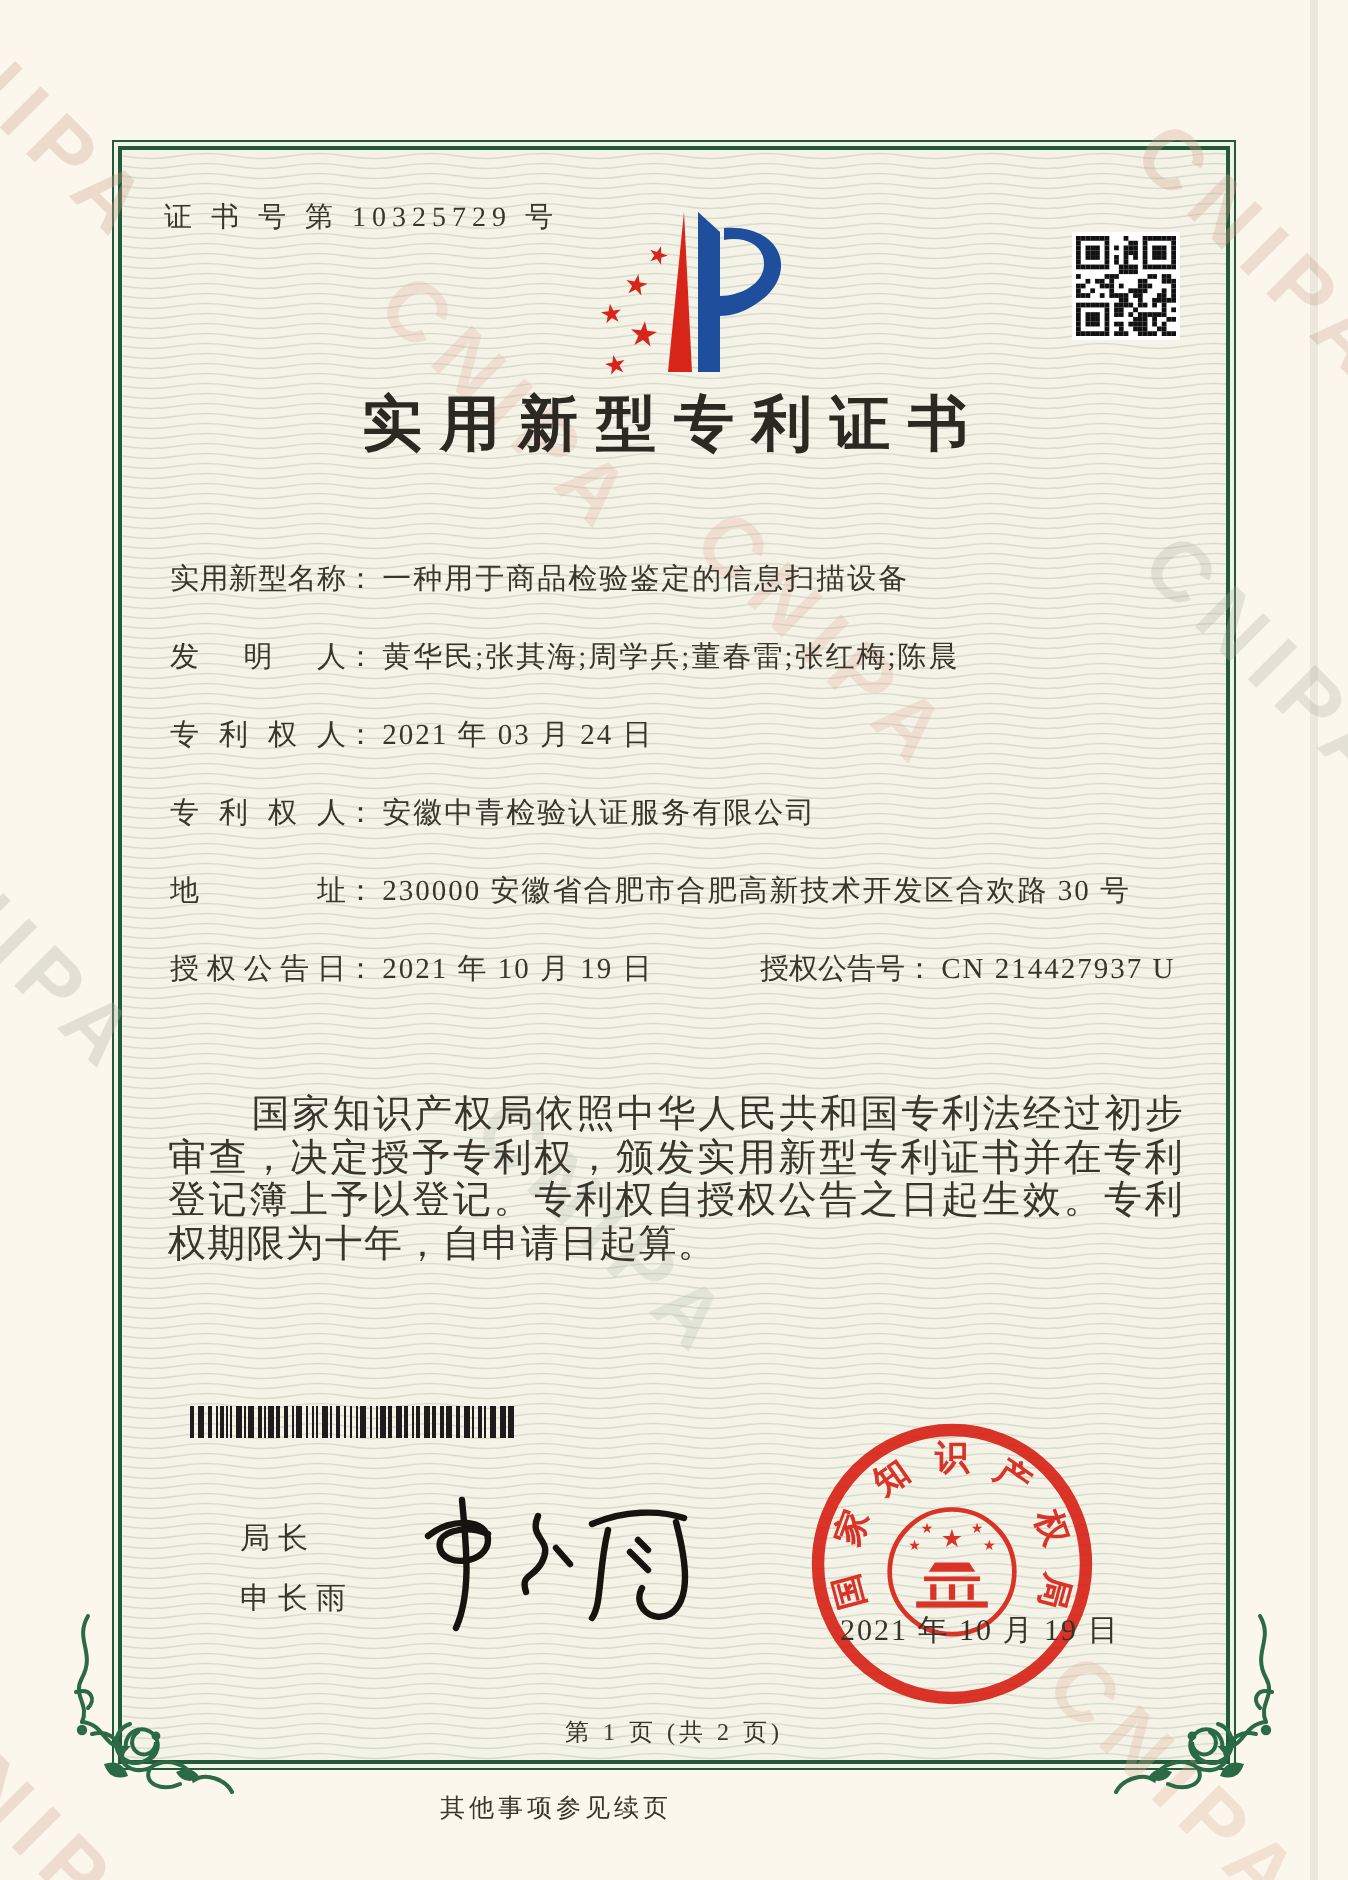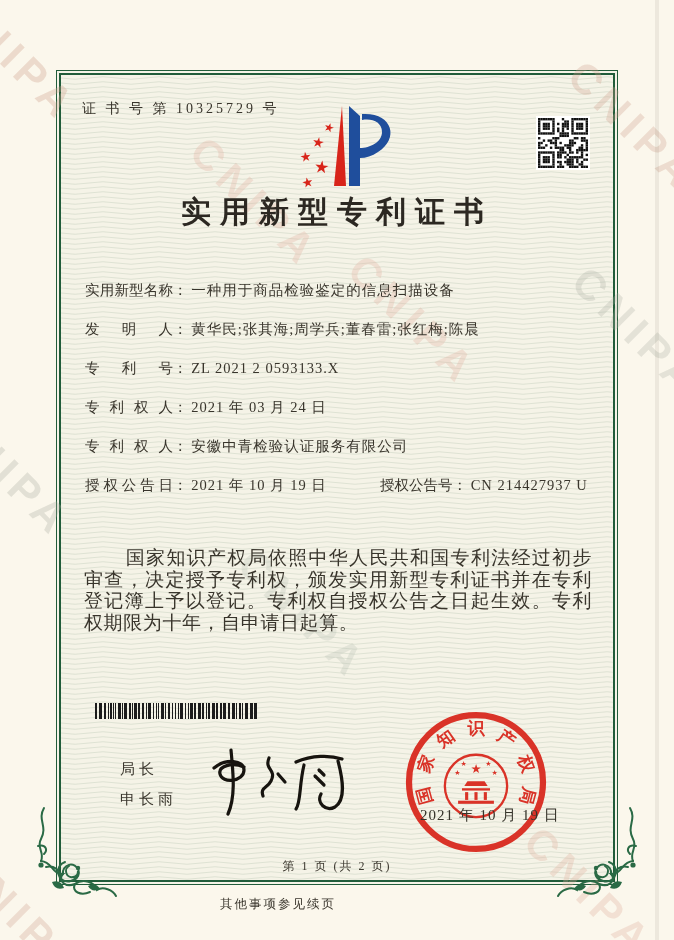--- a/index.html
+++ b/index.html
@@ -510,30 +510,30 @@
 <div class="abs fields content">
   <div class="frow">
     <span class="flabel">实用新型名称</span><span>：</span>
     <span class="fvalue">一种用于商品检验鉴定的信息扫描设备</span>
   </div>
   <div class="frow">
     <span class="flabel">发明人</span><span>：</span>
     <span class="fvalue">黄华民;张其海;周学兵;董春雷;张红梅;陈晨</span>
   </div>
   <div class="frow">
-    <span class="flabel">专利号</span><span>：</span>
-    <span class="fvalue">ZL 2021 2 0593133.X</span>
-  </div>
-  <div class="frow">
     <span class="flabel">专利权人</span><span>：</span>
     <span class="fvalue">2021 年 03 月 24 日</span>
   </div>
   <div class="frow">
     <span class="flabel">专利权人</span><span>：</span>
     <span class="fvalue">安徽中青检验认证服务有限公司</span>
+  </div>
+  <div class="frow">
+    <span class="flabel">地址</span><span>：</span>
+    <span class="fvalue">230000 安徽省合肥市合肥高新技术开发区合欢路 30 号</span>
   </div>
   <div class="frow">
     <span class="flabel">授权公告日</span><span>：</span>
     <span class="fvalue">2021 年 10 月 19 日</span>
     <span class="gsep"></span>
     <span>授权公告号</span><span>：</span>
     <span class="fvalue">CN 214427937 U</span>
   </div>
 </div>
 

